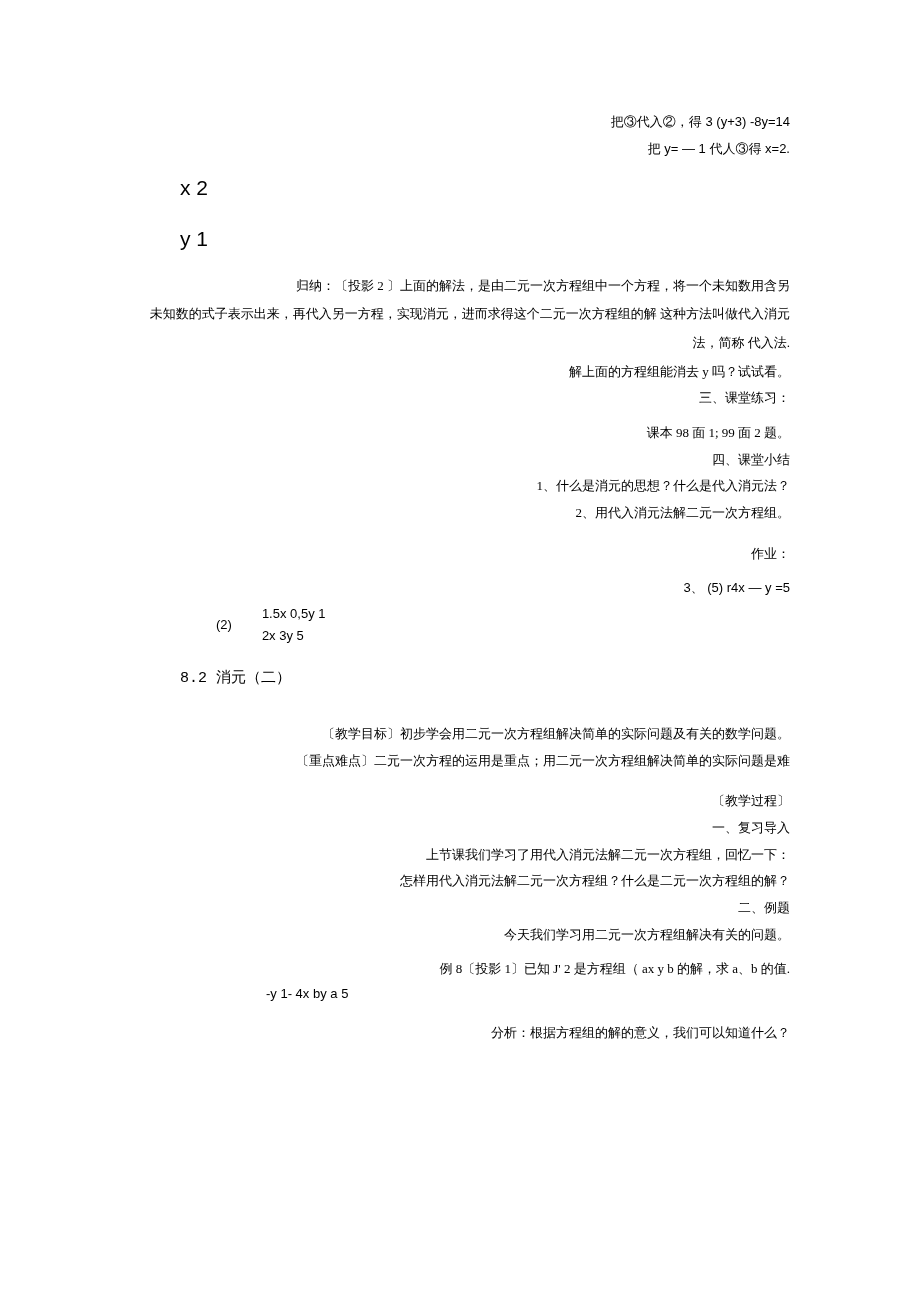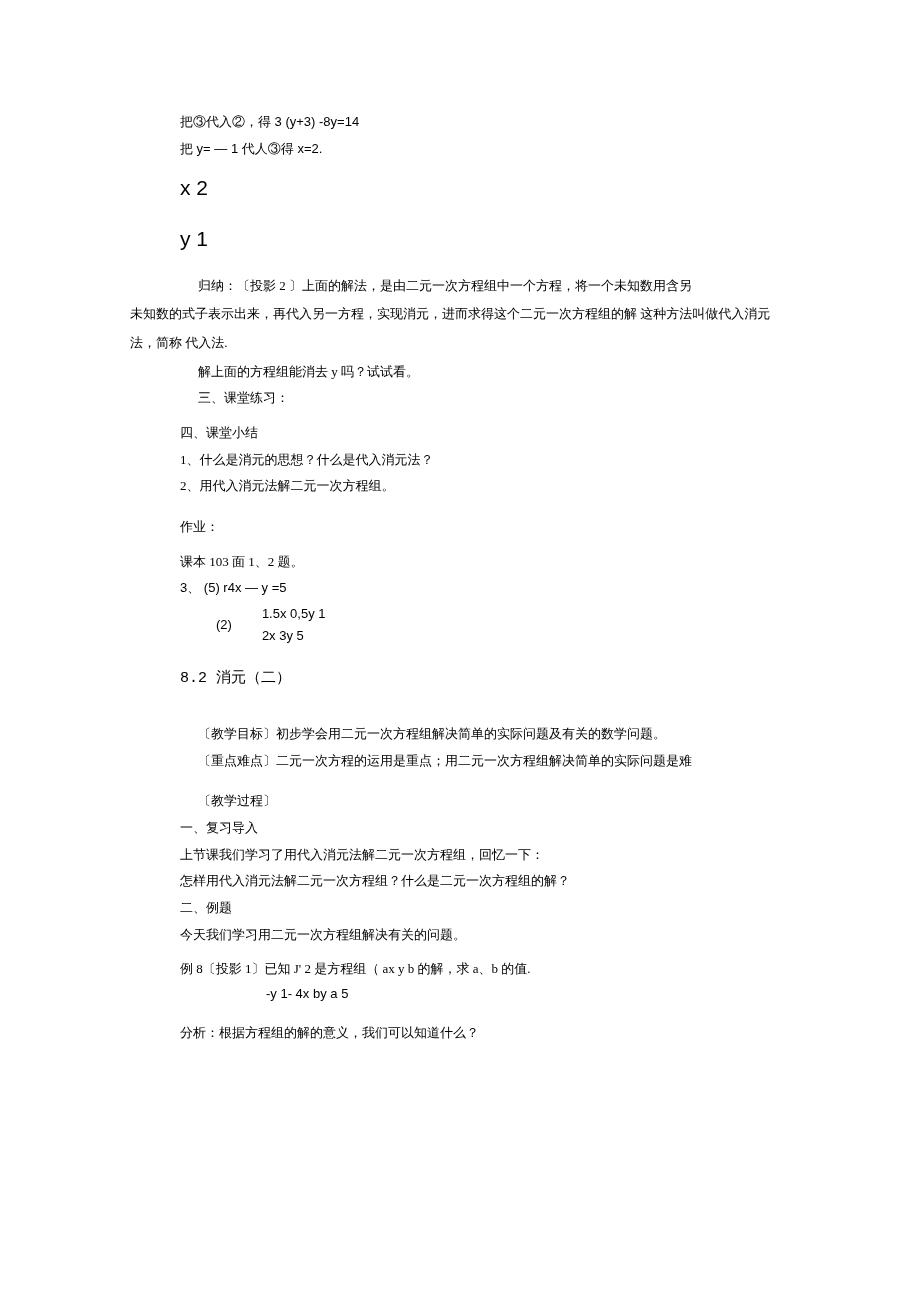--- a/index.html
+++ b/index.html
@@ -19,20 +19,21 @@
     font-family: "Arial", "Helvetica", sans-serif;
   }
   .big {
     font-size: 21px;
     font-family: Liberation Sans, sans-serif;
     line-height: 2.2;
     margin: 4px 0;
   }
   .block {
     margin-bottom: 2px;
+    text-align: right;
   }
   .indent1 { padding-left: 18px; }
   .center-title {
     text-align: left;
     font-size: 15px;
     font-family: Liberation Mono, monospace;
     margin: 18px 0 28px 0;
   }
   .spacer-sm { height: 8px; }
   .spacer-md { height: 14px; }
@@ -72,28 +73,28 @@
   <div class="spacer-sm"></div>
 
   <div class="block indent1">归纳：〔投影 2 〕上面的解法，是由二元一次方程组中一个方程，将一个未知数用含另</div>
 
   <div class="block" style="margin-left:-50px; padding-right:0; line-height:2.2;">未知数的式子表示出来，再代入另一方程，实现消元，进而求得这个二元一次方程组的解 这种方法叫做代入消元法，简称 代入法.</div>
 
   <div class="block indent1">解上面的方程组能消去 y 吗？试试看。</div>
   <div class="block indent1">三、课堂练习：</div>
 
   <div class="spacer-sm"></div>
+  <div class="block">课本 98 面 1; 99 面 2 题。</div>
   <div class="block">四、课堂小结</div>
   <div class="block">1、什么是消元的思想？什么是代入消元法？</div>
   <div class="block">2、用代入消元法解二元一次方程组。</div>
 
   <div class="spacer-md"></div>
   <div class="block">作业：</div>
   <div class="spacer-sm"></div>
-  <div class="block">课本 103 面 1、2 题。</div>
   <div class="block mono">3、 (5) r4x — y =5</div>
 
   <div class="eq-group">
     <div class="eq-label">(2)</div>
     <div class="eq-lines">
       <div>1.5x 0,5y 1</div>
       <div>2x 3y 5</div>
     </div>
   </div>
 

